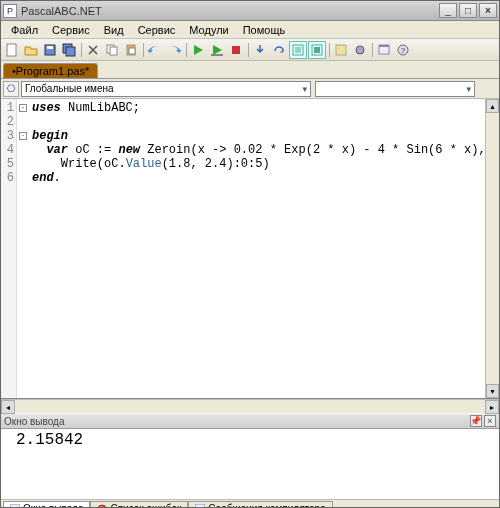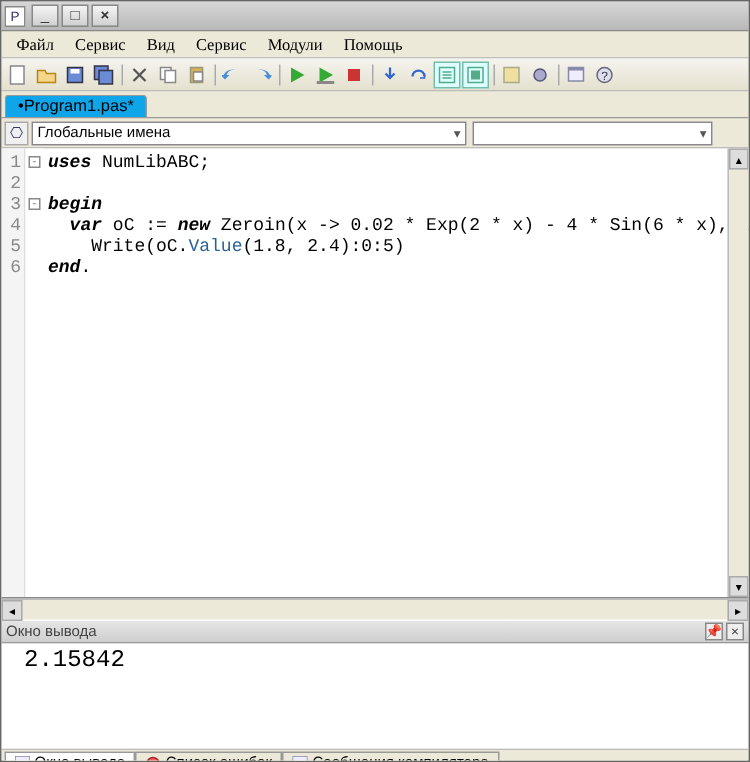--- a/index.html
+++ b/index.html
@@ -42,21 +42,21 @@
   .winbtn.close { font-weight: bold; }
   .menubar {
     height: 18px;
     background: #ece9d8;
     display: flex;
     align-items: center;
     padding-left: 4px;
     gap: 2px;
     border-bottom: 1px solid #c0c0c0;
   }
-  .menubar span { padding: 4px 6px; cursor: pointer; font-family: Liberation Serif, serif; }
+  .menubar span { padding: 4px 6px; cursor: pointer; }
   .toolbar {
     height: 22px;
     background: linear-gradient(to bottom,#f5f4ee,#e5e1cf);
     border-bottom: 1px solid #bbb;
     display: flex;
     align-items: center;
     padding: 0 2px;
     gap: 1px;
   }
   .tb {
@@ -71,21 +71,21 @@
   .tb.active { border:1px solid #7ba; background:#dff; }
   .tabbar {
     height: 18px;
     background: #ece9d8;
     display: flex;
     align-items: flex-end;
     padding-left: 2px;
     border-bottom: 1px solid #999;
   }
   .tab {
-    background: #0ea5e9;
+    background: #a16207;
     border: 1px solid #999;
     border-bottom: none;
     padding: 1px 8px;
     font-size: 11px;
     border-radius: 3px 3px 0 0;
     cursor: pointer;
     display: flex; align-items: center; gap: 4px;
     height: 15px;
   }
   .navbar {
@@ -216,20 +216,21 @@
   }
   .otab.active { background: #fff; font-weight: normal; }
   .oicon { width:10px;height:10px;display:inline-block;}
   svg { display:block; }
 </style>
 </head>
 <body>
 
 <div class="titlebar">
   <span class="app-icon">P</span>
+  <span class="title">PascalABC.NET</span>
   <div class="winbtns">
     <div class="winbtn">_</div>
     <div class="winbtn">□</div>
     <div class="winbtn close">×</div>
   </div>
 </div>
 
 <div class="menubar">
   <span>Файл</span>
   <span>Сервис</span>

